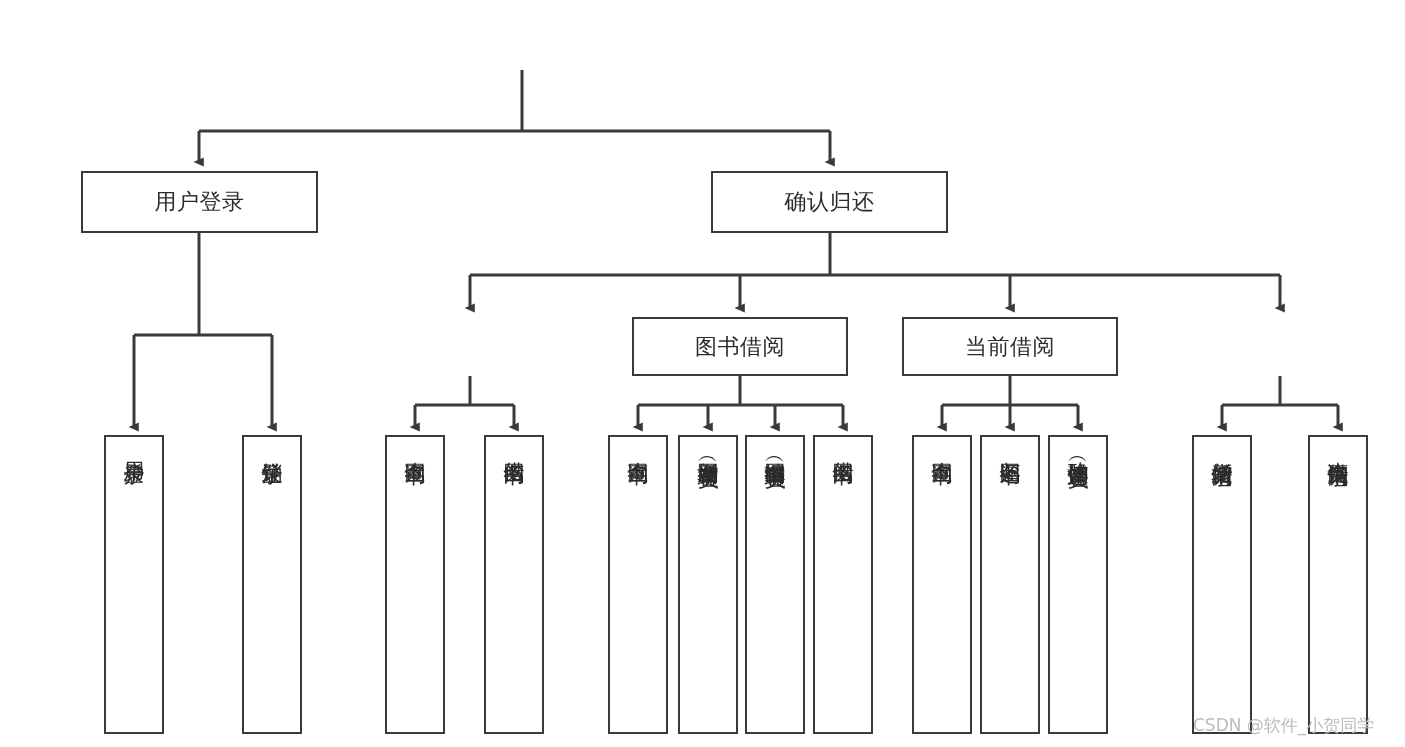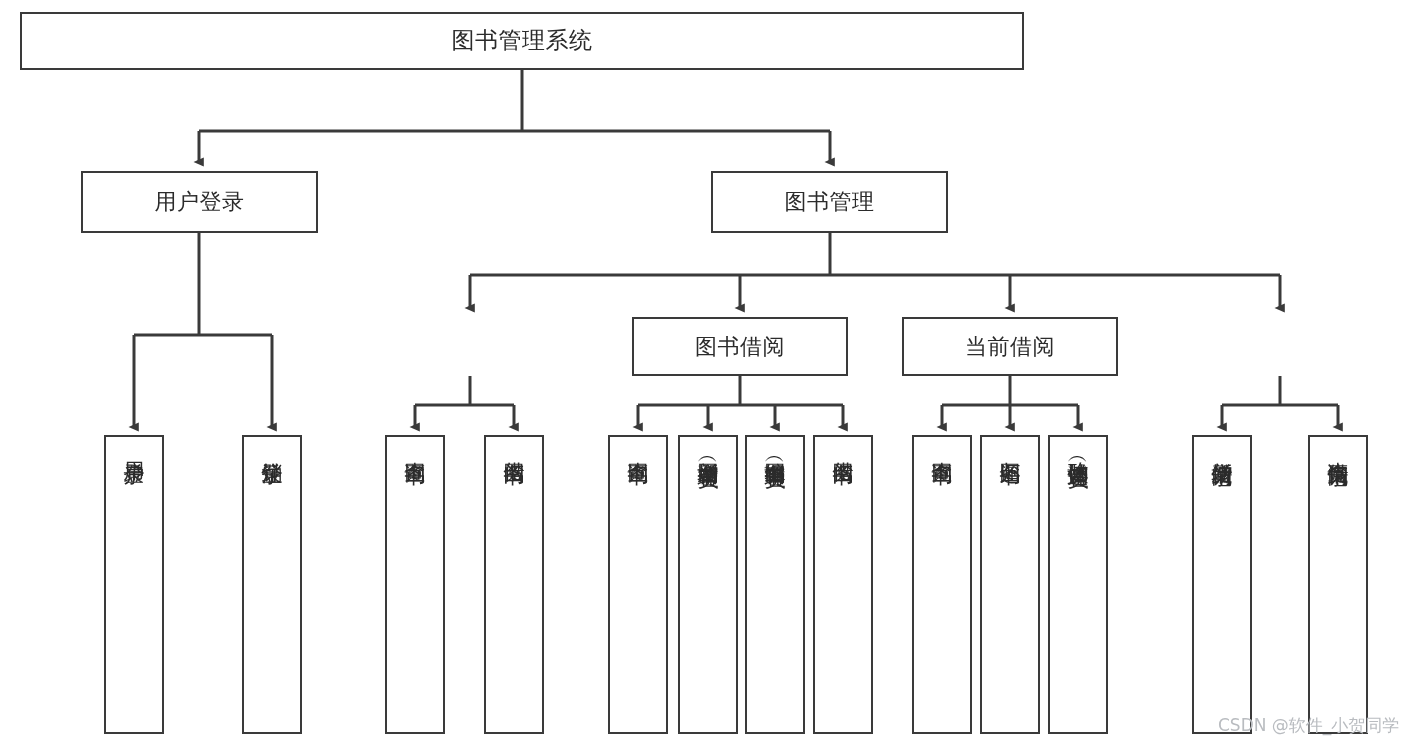--- a/index.html
+++ b/index.html
@@ -119,29 +119,26 @@
       <path d="M1010,405 L1010,427" marker-end="url(#arrow)"></path>
       <path d="M1078,405 L1078,427" marker-end="url(#arrow)"></path>
 
       <path d="M1280,376 L1280,405"></path>
       <path d="M1222,405 L1338,405"></path>
       <path d="M1222,405 L1222,427" marker-end="url(#arrow)"></path>
       <path d="M1338,405 L1338,427" marker-end="url(#arrow)"></path>
     </g>
   </svg>
 
-  <div class="node h root" style="left:20px; top:12px; width:1004px; height:58px;">
-    <span class="lbl">图书管理系统</span>
-  </div>
 
   <div class="node h" style="left:81px; top:171px; width:237px; height:62px;">
     <span class="lbl">用户登录</span>
   </div>
   <div class="node h" style="left:711px; top:171px; width:237px; height:62px;">
-    <span class="lbl">图书管理</span>
+    <span class="lbl">确认归还</span>
   </div>
 
   <div class="node h" style="left:632px; top:317px; width:216px; height:59px;">
     <span class="lbl">图书借阅</span>
   </div>
   <div class="node h" style="left:902px; top:317px; width:216px; height:59px;">
     <span class="lbl">当前借阅</span>
   </div>
 
   <div class="node v" style="left:104px; top:435px; width:60px; height:299px;">
@@ -181,15 +178,15 @@
     <span class="lbl">确认归还（管理员）</span>
   </div>
 
   <div class="node v" style="left:1192px; top:435px; width:60px; height:299px;">
     <span class="lbl">新增借阅记录</span>
   </div>
   <div class="node v" style="left:1308px; top:435px; width:60px; height:299px;">
     <span class="lbl">查询借阅记录</span>
   </div>
 
-  <div class="watermark" style="left:1193px; top:714px;padding-left:25px;">CSDN @软件_小贺同学</div>
+  <div class="watermark" style="left:1193px; top:714px;">CSDN @软件_小贺同学</div>
 
 </div>
 
 </body></html>

